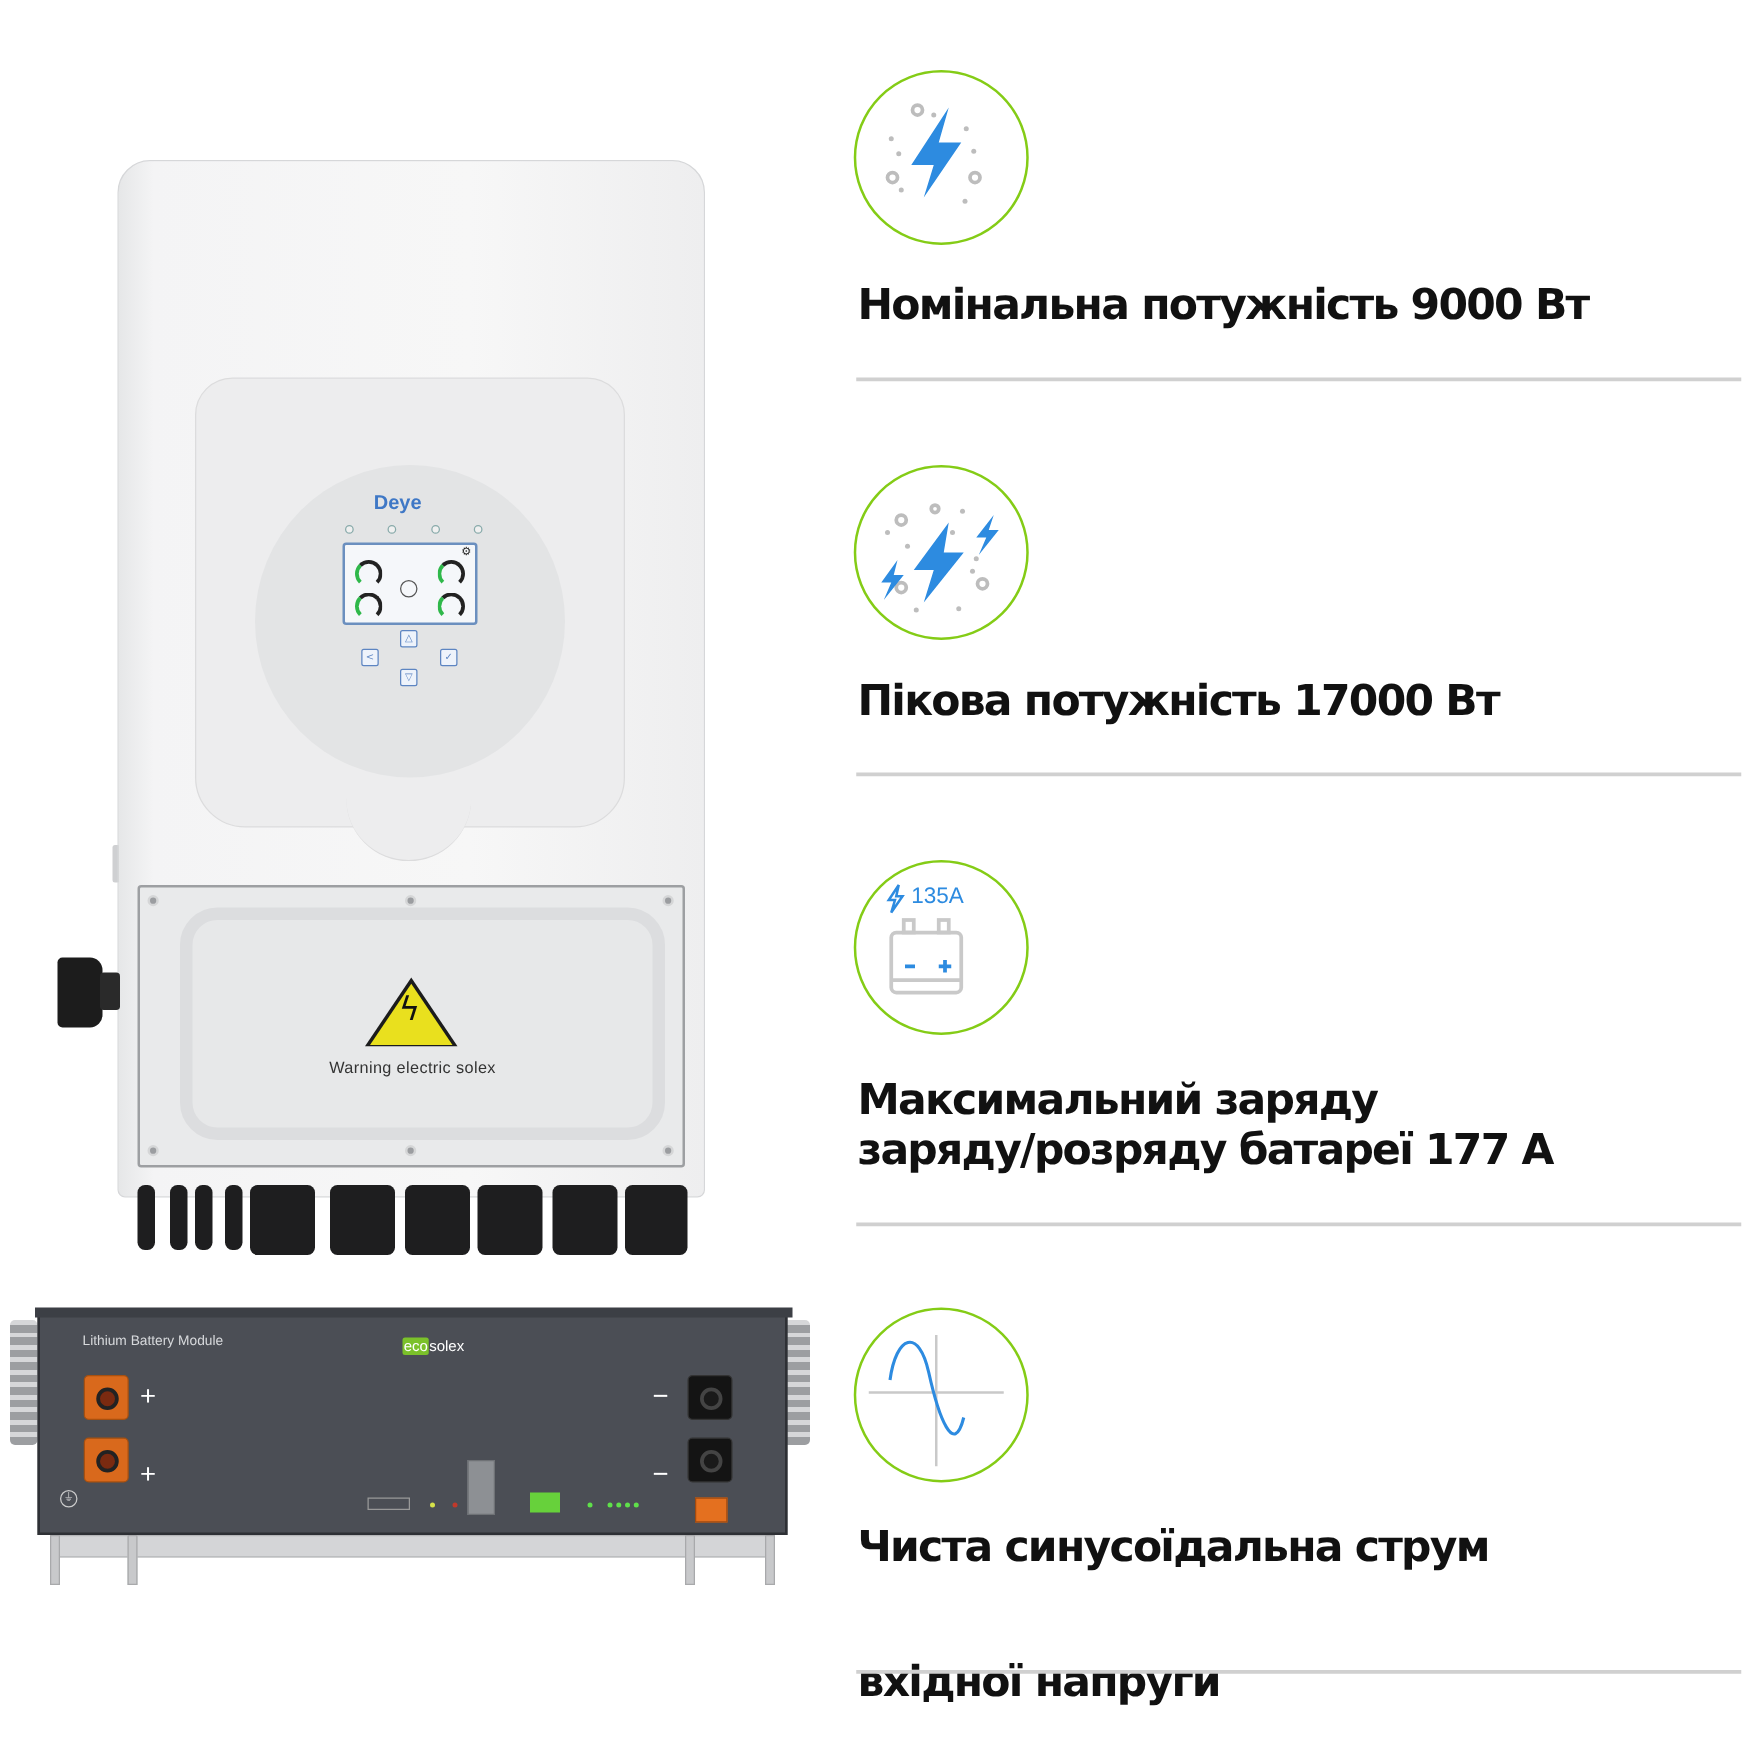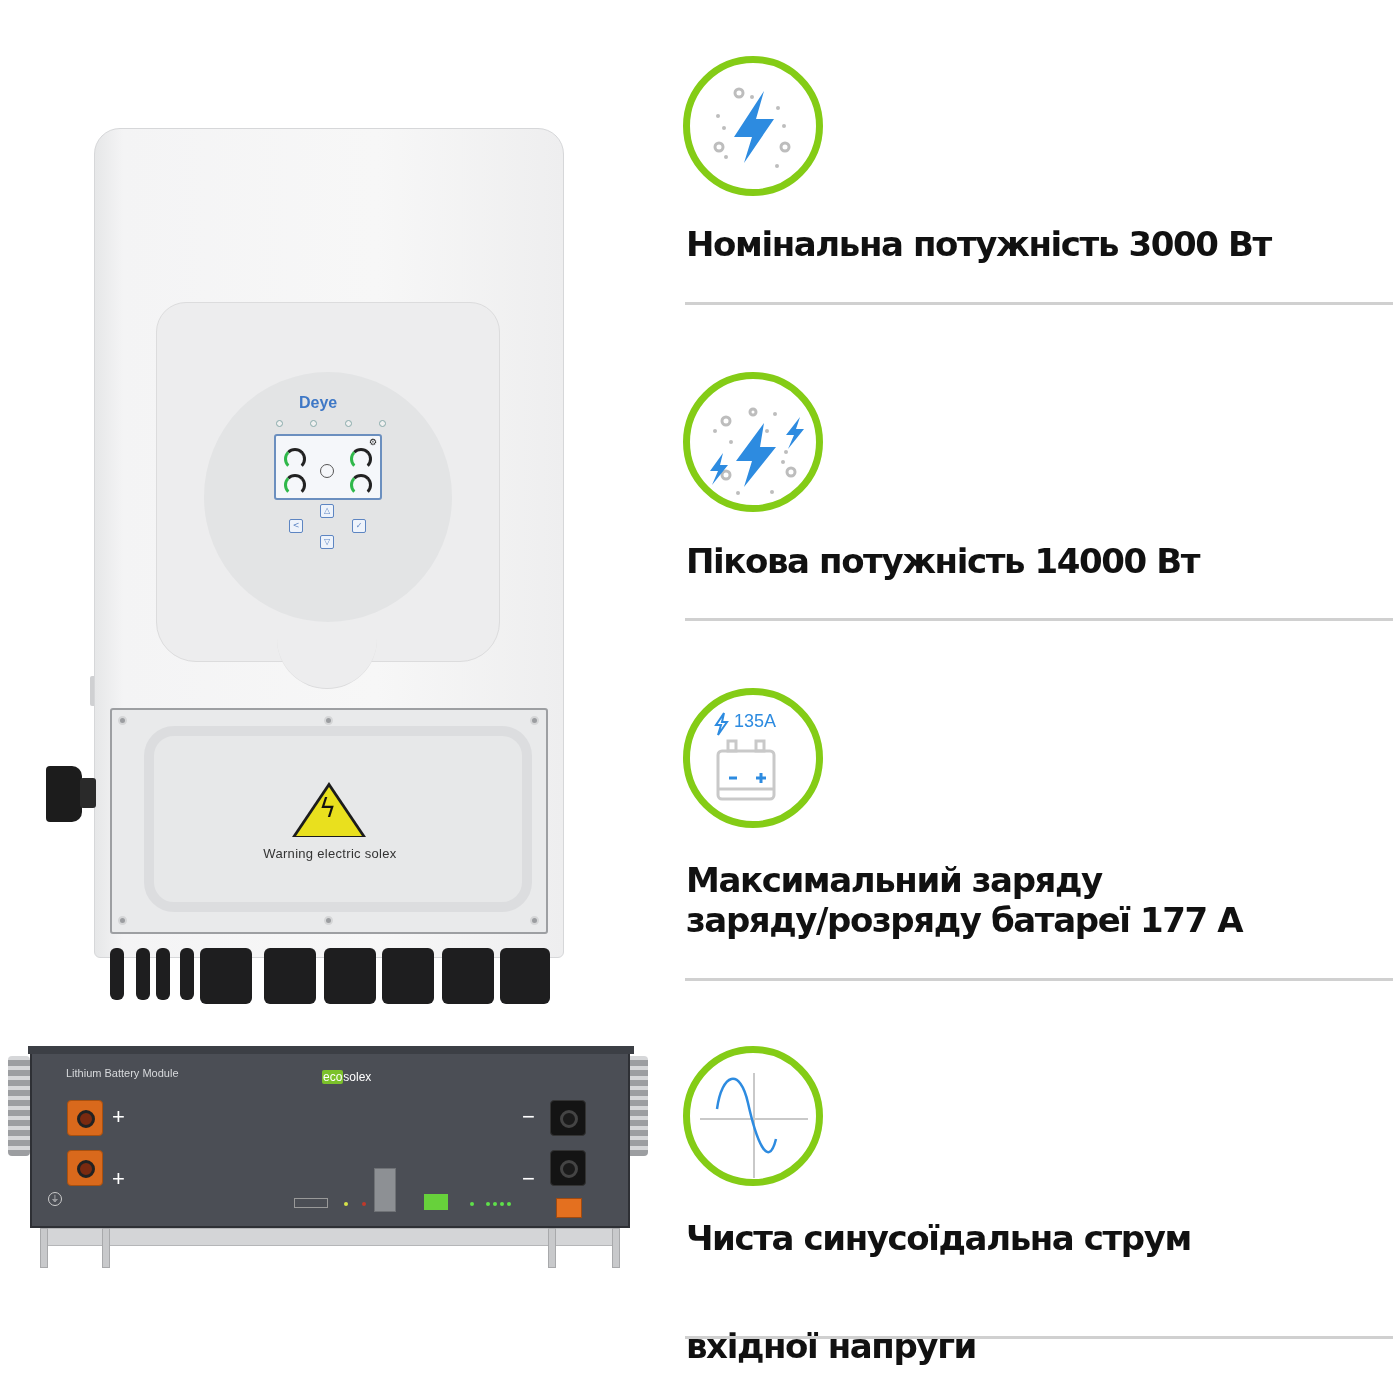--- a/index.html
+++ b/index.html
@@ -40,21 +40,21 @@
   .term-o{background:#d9691c;border:1px solid #a8500f}
   .term-b{background:#141414;border:1px solid #333}
   .term .core{position:absolute;left:9px;top:9px;width:18px;height:18px;border-radius:50%;background:#7a2a10;border:3px solid #222}
   .term-b .core{background:#1a1a1a;border-color:#444}
   .sign{position:absolute;font-size:22px;color:#fff;font-family:"Liberation Sans",sans-serif}
   .rj{left:374px;top:1168px;width:22px;height:44px;background:#8d9094;border:1px solid #6f7276}
   .grn{left:424px;top:1194px;width:24px;height:16px;background:#67d13b}
   .dot{position:absolute;width:4px;height:4px;border-radius:50%;background:#5fe04a}
   .switch{left:556px;top:1198px;width:26px;height:20px;background:#e4701f;border:1px solid #a04a10}
   
-  .ring{position:absolute;left:683px;width:140px;height:140px;border-radius:50%;border:7px solid #84cc16;background:#fff}
+  .ring{position:absolute;left:683px;width:140px;height:140px;border-radius:50%;border:2px solid #84cc16;background:#fff}
   .feat-text{position:absolute;left:686px;font-size:34px;font-weight:bold;color:#111;line-height:41px;font-family:"DejaVu Sans",sans-serif;letter-spacing:-1.4px}
   .divider{position:absolute;left:685px;width:708px;height:3px;background:#d0d0d0}
 </style>
 </head>
 <body>
 
 <div>
   <div class="abs sidecap"></div>
   <div class="abs inv-body"></div>
   <div class="abs inv-face"></div>
@@ -167,21 +167,21 @@
           <circle cx="88" cy="45" r="2"></circle>
           <circle cx="94" cy="63" r="2"></circle>
           <circle cx="28" cy="53" r="2"></circle>
           <circle cx="34" cy="65" r="2"></circle>
           <circle cx="36" cy="94" r="2"></circle>
           <circle cx="87" cy="103" r="2"></circle>
         </g>
       <path d="M74 28 L44 74 L62 74 L54 100 L84 56 L66 56 Z" fill="#2d8be0"></path>
     </svg>
   </div>
-  <div class="feat-text" style="top:224px">Номінальна потужність 3000 Вт</div>
+  <div class="feat-text" style="top:224px">Номінальна потужність 9000 Вт</div>
   <div class="divider" style="top:302px"></div>
 
   <div class="ring" style="top:372px">
     <svg width="126" height="126" viewBox="0 0 126 126">
       <g fill="none" stroke="#bdbdbd" stroke-width="3">
           <circle cx="36" cy="42" r="4"></circle>
           <circle cx="63" cy="33" r="3"></circle>
           <circle cx="36" cy="96" r="4"></circle>
           <circle cx="101" cy="93" r="4"></circle>
         </g>
@@ -193,21 +193,21 @@
           <circle cx="96" cy="73" r="2"></circle>
           <circle cx="93" cy="83" r="2"></circle>
           <circle cx="48" cy="114" r="2"></circle>
           <circle cx="82" cy="113" r="2"></circle>
         </g>
       <path d="M74 44 L46 82 L62 82 L54 108 L86 68 L70 68 Z" fill="#2d8be0"></path>
       <path d="M110 38 L96 56 L104 56 L98 70 L114 50 L106 50 Z" fill="#2d8be0"></path>
       <path d="M33 74 L20 92 L28 92 L22 106 L38 86 L30 86 Z" fill="#2d8be0"></path>
     </svg>
   </div>
-  <div class="feat-text" style="top:541px">Пікова потужність 14000 Вт</div>
+  <div class="feat-text" style="top:541px">Пікова потужність 17000 Вт</div>
   <div class="divider" style="top:618px"></div>
 
   <div class="ring" style="top:688px">
     <svg width="126" height="126" viewBox="0 0 126 126">
       <path d="M34 18 L26 30 L31 30 L28 40 L37 27 L32 27 Z" fill="none" stroke="#2d8be0" stroke-width="2"></path>
       <g fill="none" stroke="#c9c9c9" stroke-width="3">
         <rect x="28" y="56" width="56" height="48" rx="4"></rect>
         <rect x="38" y="46" width="8" height="10"></rect>
         <rect x="66" y="46" width="8" height="10"></rect>
         <line x1="28" y1="94" x2="84" y2="94"></line>

